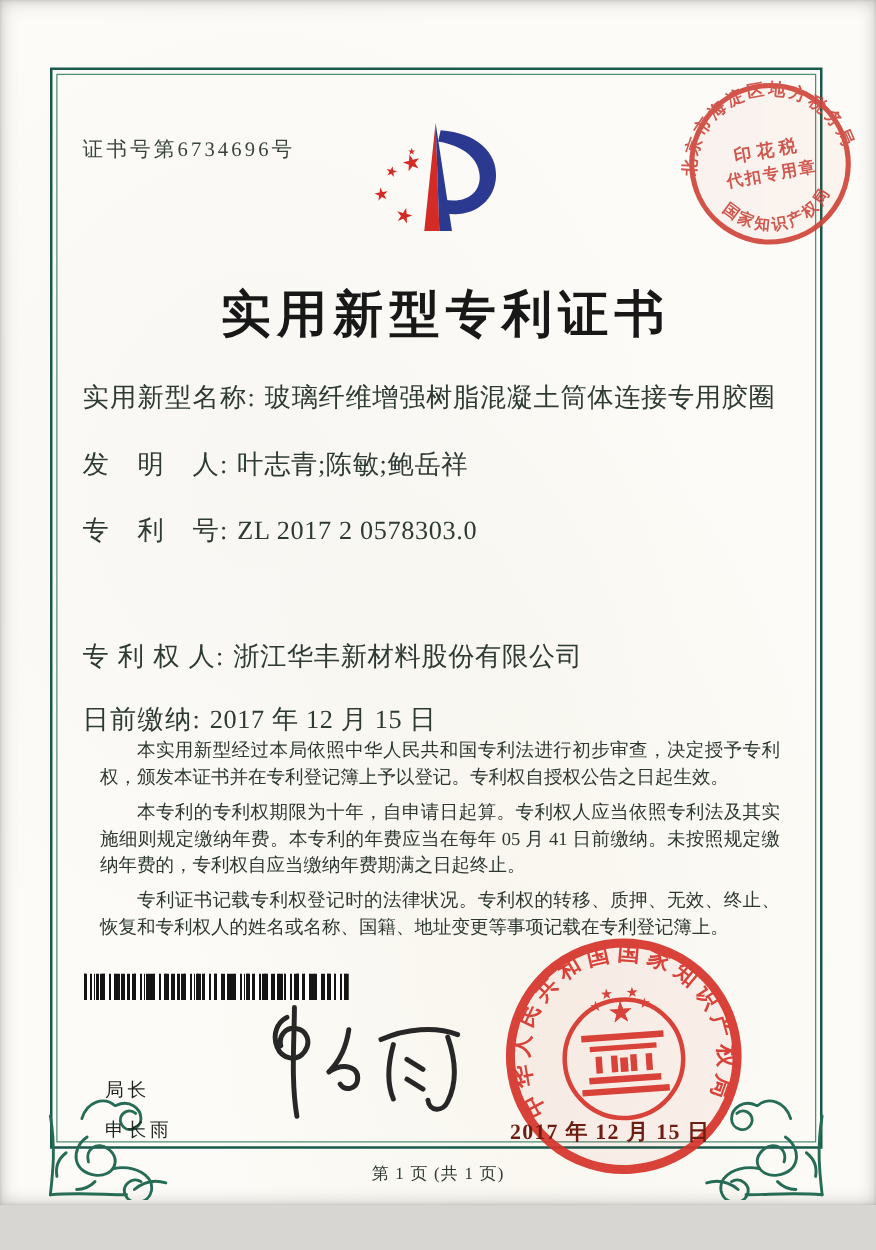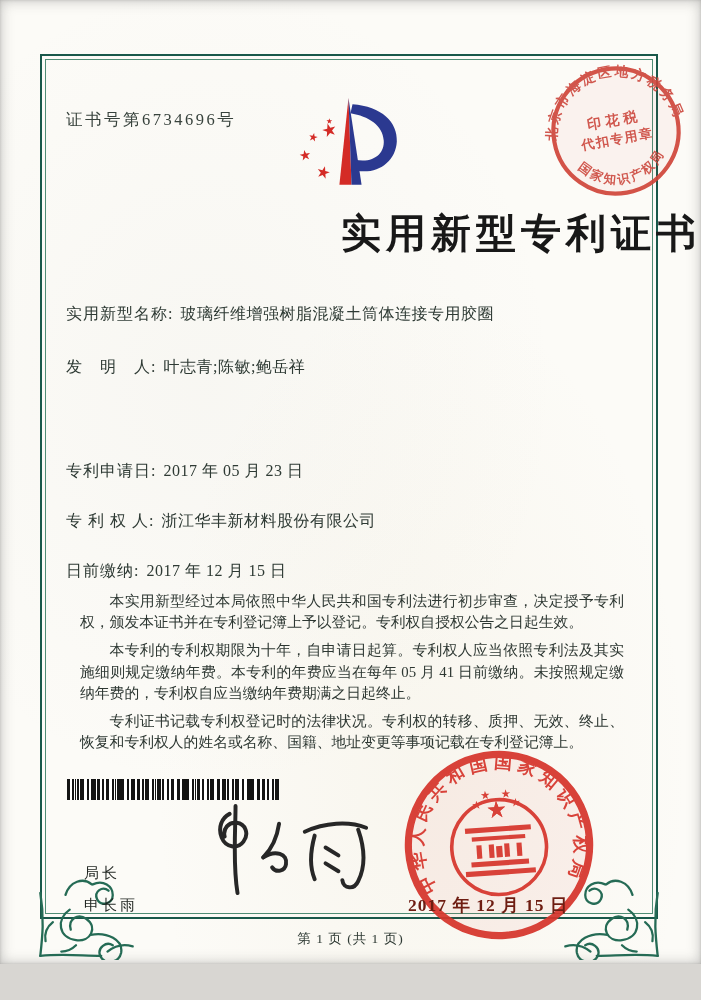--- a/index.html
+++ b/index.html
@@ -17,23 +17,23 @@
   .frame-outer{position:absolute;left:40px;top:54px;right:43px;bottom:45px;border:2px solid #19584a;}
   .frame-inner{position:absolute;left:3px;top:3px;right:3px;bottom:3px;border:1px solid #4f8d75;}
   .flourish{position:absolute;width:126px;height:126px;}
   .flourish svg{width:100%;height:100%;}
   .flourish.bl{left:34px;top:834px;}
   .flourish.br{right:37px;top:834px;transform:scaleX(-1);}
   
   .cert-number{position:absolute;left:66px;top:109px;font-size:16.5px;letter-spacing:2.5px;color:#37423c;}
   .logo{position:absolute;left:283px;top:84px;width:136px;height:114px;}
   .tax-seal{position:absolute;left:543px;top:58px;width:146px;height:146px;transform:rotate(-10deg);opacity:.92;}
-  .title{position:absolute;left:0;right:0;top:206px;text-align:right;font-size:40px;font-weight:bold;letter-spacing:5px;color:#181818;padding-left:12px;}
-  
-  .field{position:absolute;left:66px;font-size:16px;color:#2e3a34;white-space:nowrap;}
+  .title{position:absolute;left:0;right:0;top:224px;text-align:center;font-size:40px;font-weight:bold;letter-spacing:5px;color:#181818;padding-left:12px;}
+  
+  .field{position:absolute;left:66px;font-size:21px;color:#2e3a34;white-space:nowrap;}
   .field .flabel{letter-spacing:1px;}
   .field .fvalue{margin-left:7px;letter-spacing:.5px;}
   .f0{top:304px}.f1{top:357px}.f2{top:410px}.f3{top:461px}.f4{top:511px}.f5{top:561px}
   
   .body-text{position:absolute;left:64px;width:576px;top:591px;font-size:14.8px;line-height:21.2px;
              text-align:justify;color:#2d3732;}
   .body-text p{margin:0 16px 7px;text-indent:2em;}
   
   .barcode{position:absolute;left:67px;top:779px;width:212px;height:21px;background-color:#fff;
     background-image:
@@ -120,22 +120,22 @@
   </div>
 
   <div class="title">实用新型专利证书</div>
 
   <div class="field f0">
     <span class="flabel">实用新型名称:</span><span class="fvalue">玻璃纤维增强树脂混凝土筒体连接专用胶圈</span>
   </div>
   <div class="field f1">
     <span class="flabel">发　明　人:</span><span class="fvalue">叶志青;陈敏;鲍岳祥</span>
   </div>
-  <div class="field f3">
-    <span class="flabel">专利申请日:</span><span class="fvalue">2017 年 05 月 23 日</span>
+  <div class="field f2">
+    <span class="flabel">专　利　号:</span><span class="fvalue">ZL 2017 2 0578303.0</span>
   </div>
   <div class="field f4">
     <span class="flabel">专 利 权 人:</span><span class="fvalue">浙江华丰新材料股份有限公司</span>
   </div>
   <div class="field f5">
     <span class="flabel">日前缴纳:</span><span class="fvalue">2017 年 12 月 15 日</span>
   </div>
 
   <div class="body-text">
     <p>本实用新型经过本局依照中华人民共和国专利法进行初步审查，决定授予专利权，颁发本证书并在专利登记簿上予以登记。专利权自授权公告之日起生效。</p>

